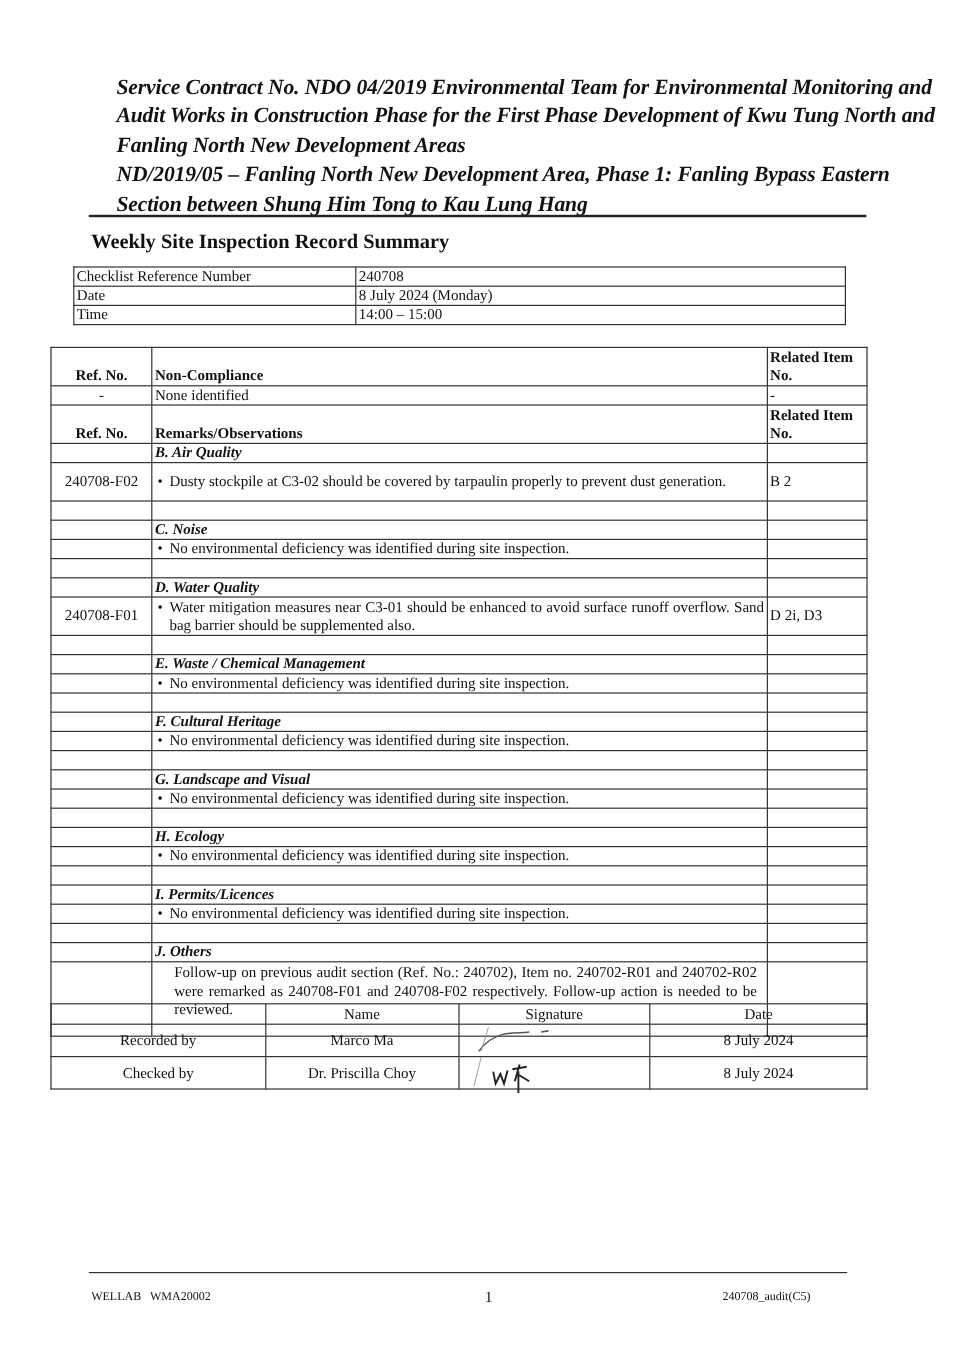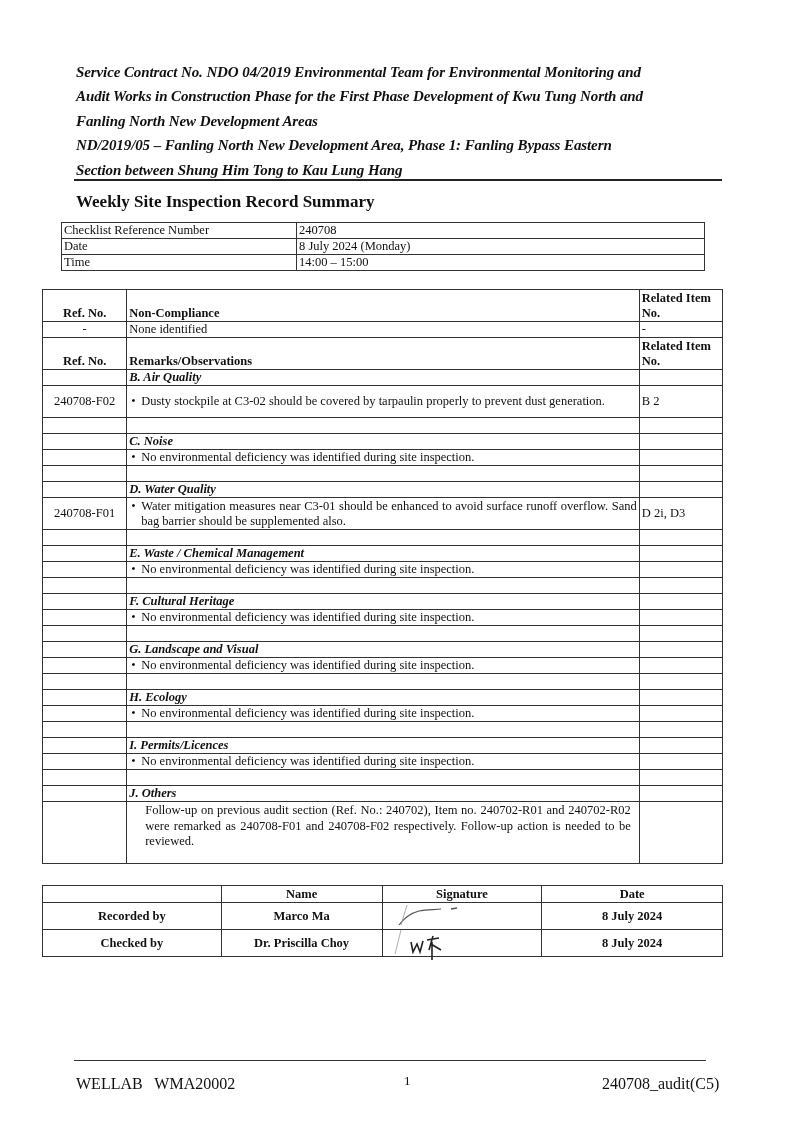--- a/index.html
+++ b/index.html
@@ -1,19 +1,19 @@
 <!DOCTYPE html>
 <html><head>
 <meta charset="utf-8">
 <style>
   html, body { margin:0; padding:0; background:#fff; }
   body { width:794px; height:1123px; position:relative; overflow:hidden;
          font-family:"Liberation Serif", serif; color:#111; }
   .header-block { position:absolute; left:76px; top:60px; width:650px; }
-  .header-line { font-style:italic; font-weight:bold; font-size:15px; line-height:24.4px; white-space:nowrap; letter-spacing:-0.1px; }
+  .header-line { font-style:italic; font-weight:bold; font-size:18px; line-height:24.4px; white-space:nowrap; letter-spacing:-0.1px;margin-left:21px; }
   .header-rule { position:absolute; left:74px; top:179px; width:648px; height:0; border-top:2px solid #222; }
   .subtitle { position:absolute; left:76px; top:192px; font-weight:bold; font-size:17px; }
   table { border-collapse:collapse; }
   td { border:1px solid #333; padding:0 2px; font-size:12.5px; line-height:15px; vertical-align:bottom; }
   .info { position:absolute; left:61px; top:222px; width:644px; }
   .info td { height:15px; padding:0 2px; }
   .info td.k { width:230px; }
   .main { position:absolute; left:42px; top:289px; width:681px; }
   .main td.ref { width:81px; text-align:center; }
   .main td.rem { width:504px; }
@@ -21,29 +21,29 @@
   .hdr td { font-weight:bold; height:31px; }
   .hdr td.rem { text-align:left; }
   .sec td.rem { font-style:italic; font-weight:bold; }
   .row16 td { height:15px; }
   .row32 td { height:31px; vertical-align:middle; }
   .row32 td.rem { text-align:justify; }
   .bullet { display:block; padding-left:12px; text-indent:-10px; text-align:justify; }
   .bullet::before { content:"\2022"; display:inline-block; width:10px; text-indent:0; }
   .others td { height:60px; vertical-align:top;margin-top:27px; }
   .others td.rem { padding:1px 8px 0 18px; text-align:justify; line-height:15.5px; }
-  .sig { position:absolute; left:42px; top:885px; width:681px;font-weight:bold; }
+  .sig { position:absolute; left:42px; top:836px; width:681px; }
   .sig td { text-align:center; vertical-align:middle; }
   .sig tr.h td { height:16px; }
   .sig tr.r td { height:26px; }
   .sig td.c1 { width:174px; } .sig td.c2 { width:156px; } .sig td.c3 { width:155px; } .sig td.c4 { width:176px; }
   .sigcell { position:relative; }
   .sigsvg { position:absolute; left:0; top:0; }
   .footer-rule { position:absolute; left:74px; top:1060px; width:632px; border-top:1.5px solid #333; }
-  .footer { position:absolute; top:1075px; font-size:16px; }
+  .footer { position:absolute; top:1075px; font-size:10px; }
   .f-left { left:76px; } .f-mid { left:404px; font-size:13px; top:1073px; } .f-right { left:602px;text-align:right; }
 </style>
 </head>
 <body>
 
 <div class="header-block">
   <div class="header-line">Service Contract No. NDO 04/2019 Environmental Team for Environmental Monitoring and</div>
   <div class="header-line">Audit Works in Construction Phase for the First Phase Development of Kwu Tung North and</div>
   <div class="header-line">Fanling North New Development Areas</div>
   <div class="header-line">ND/2019/05 – Fanling North New Development Area, Phase 1: Fanling Bypass Eastern</div>

